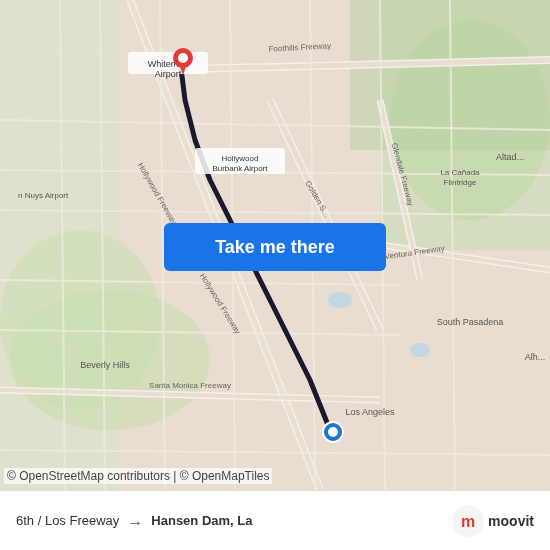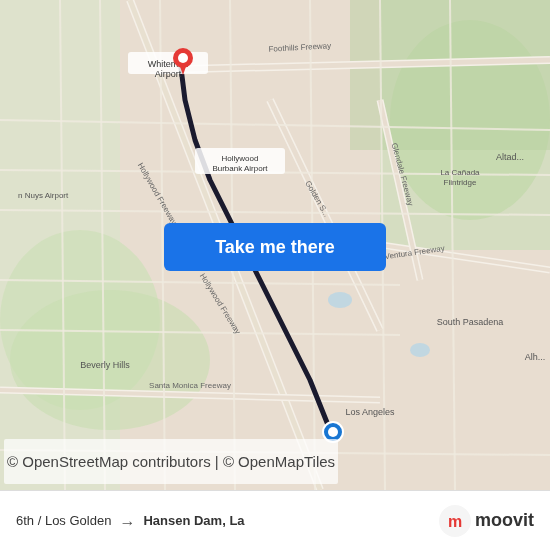--- a/index.html
+++ b/index.html
@@ -63,21 +63,21 @@
       font-weight: 700;
     }
 
     .moovit-logo {
       display: flex;
       align-items: center;
       gap: 4px;
     }
 
     .moovit-text {
-      font-size: 18px;
+      font-size: 14px;
       color: #333;
       font-weight: 600;
     }
 
     
     .take-me-there-btn {
       position: absolute;
       left: 50%;
       transform: translateX(-50%);
       top: 223px;
@@ -96,24 +96,24 @@
       display: flex;
       align-items: center;
       justify-content: center;
     }
 
     
     .map-attribution {
       position: absolute;
       bottom: 6px;
       left: 4px;
-      font-size: 15px;
+      font-size: 12px;
       color: #444;
       background: rgba(255,255,255,0.7);
-      padding: 14px 3px;
+      padding: 1px 3px;
       border-radius: 2px;
       z-index: 5;
     }
   </style>
 </head>
 <body>
 
 <div id="map-container">
 
   <svg class="map-bg" viewBox="0 0 550 490" xmlns="http://www.w3.org/2000/svg">
@@ -211,21 +211,21 @@
     <ellipse cx="420" cy="350" rx="10" ry="7" fill="#b0d4e8" opacity="0.7"></ellipse>
   </svg>
 
   <button class="take-me-there-btn">Take me there</button>
 
   <div class="map-attribution">© OpenStreetMap contributors | © OpenMapTiles</div>
 </div>
 
 <div id="bottom-bar">
   <div class="route-info">
-    <span class="route-from">6th / Los Golden</span>
+    <span class="route-from">6th / Los Freeway</span>
     <span class="route-arrow">→</span>
     <span class="route-to">Hansen Dam, La</span>
   </div>
 
   <div class="moovit-logo">
 
     <svg width="32" height="32" viewBox="0 0 32 32">
       <circle cx="16" cy="16" r="16" fill="#f5f5f5"></circle>
       <text x="16" y="22" text-anchor="middle" font-size="16" font-weight="bold" fill="#e53935" font-family="Arial">m</text>
     </svg>

